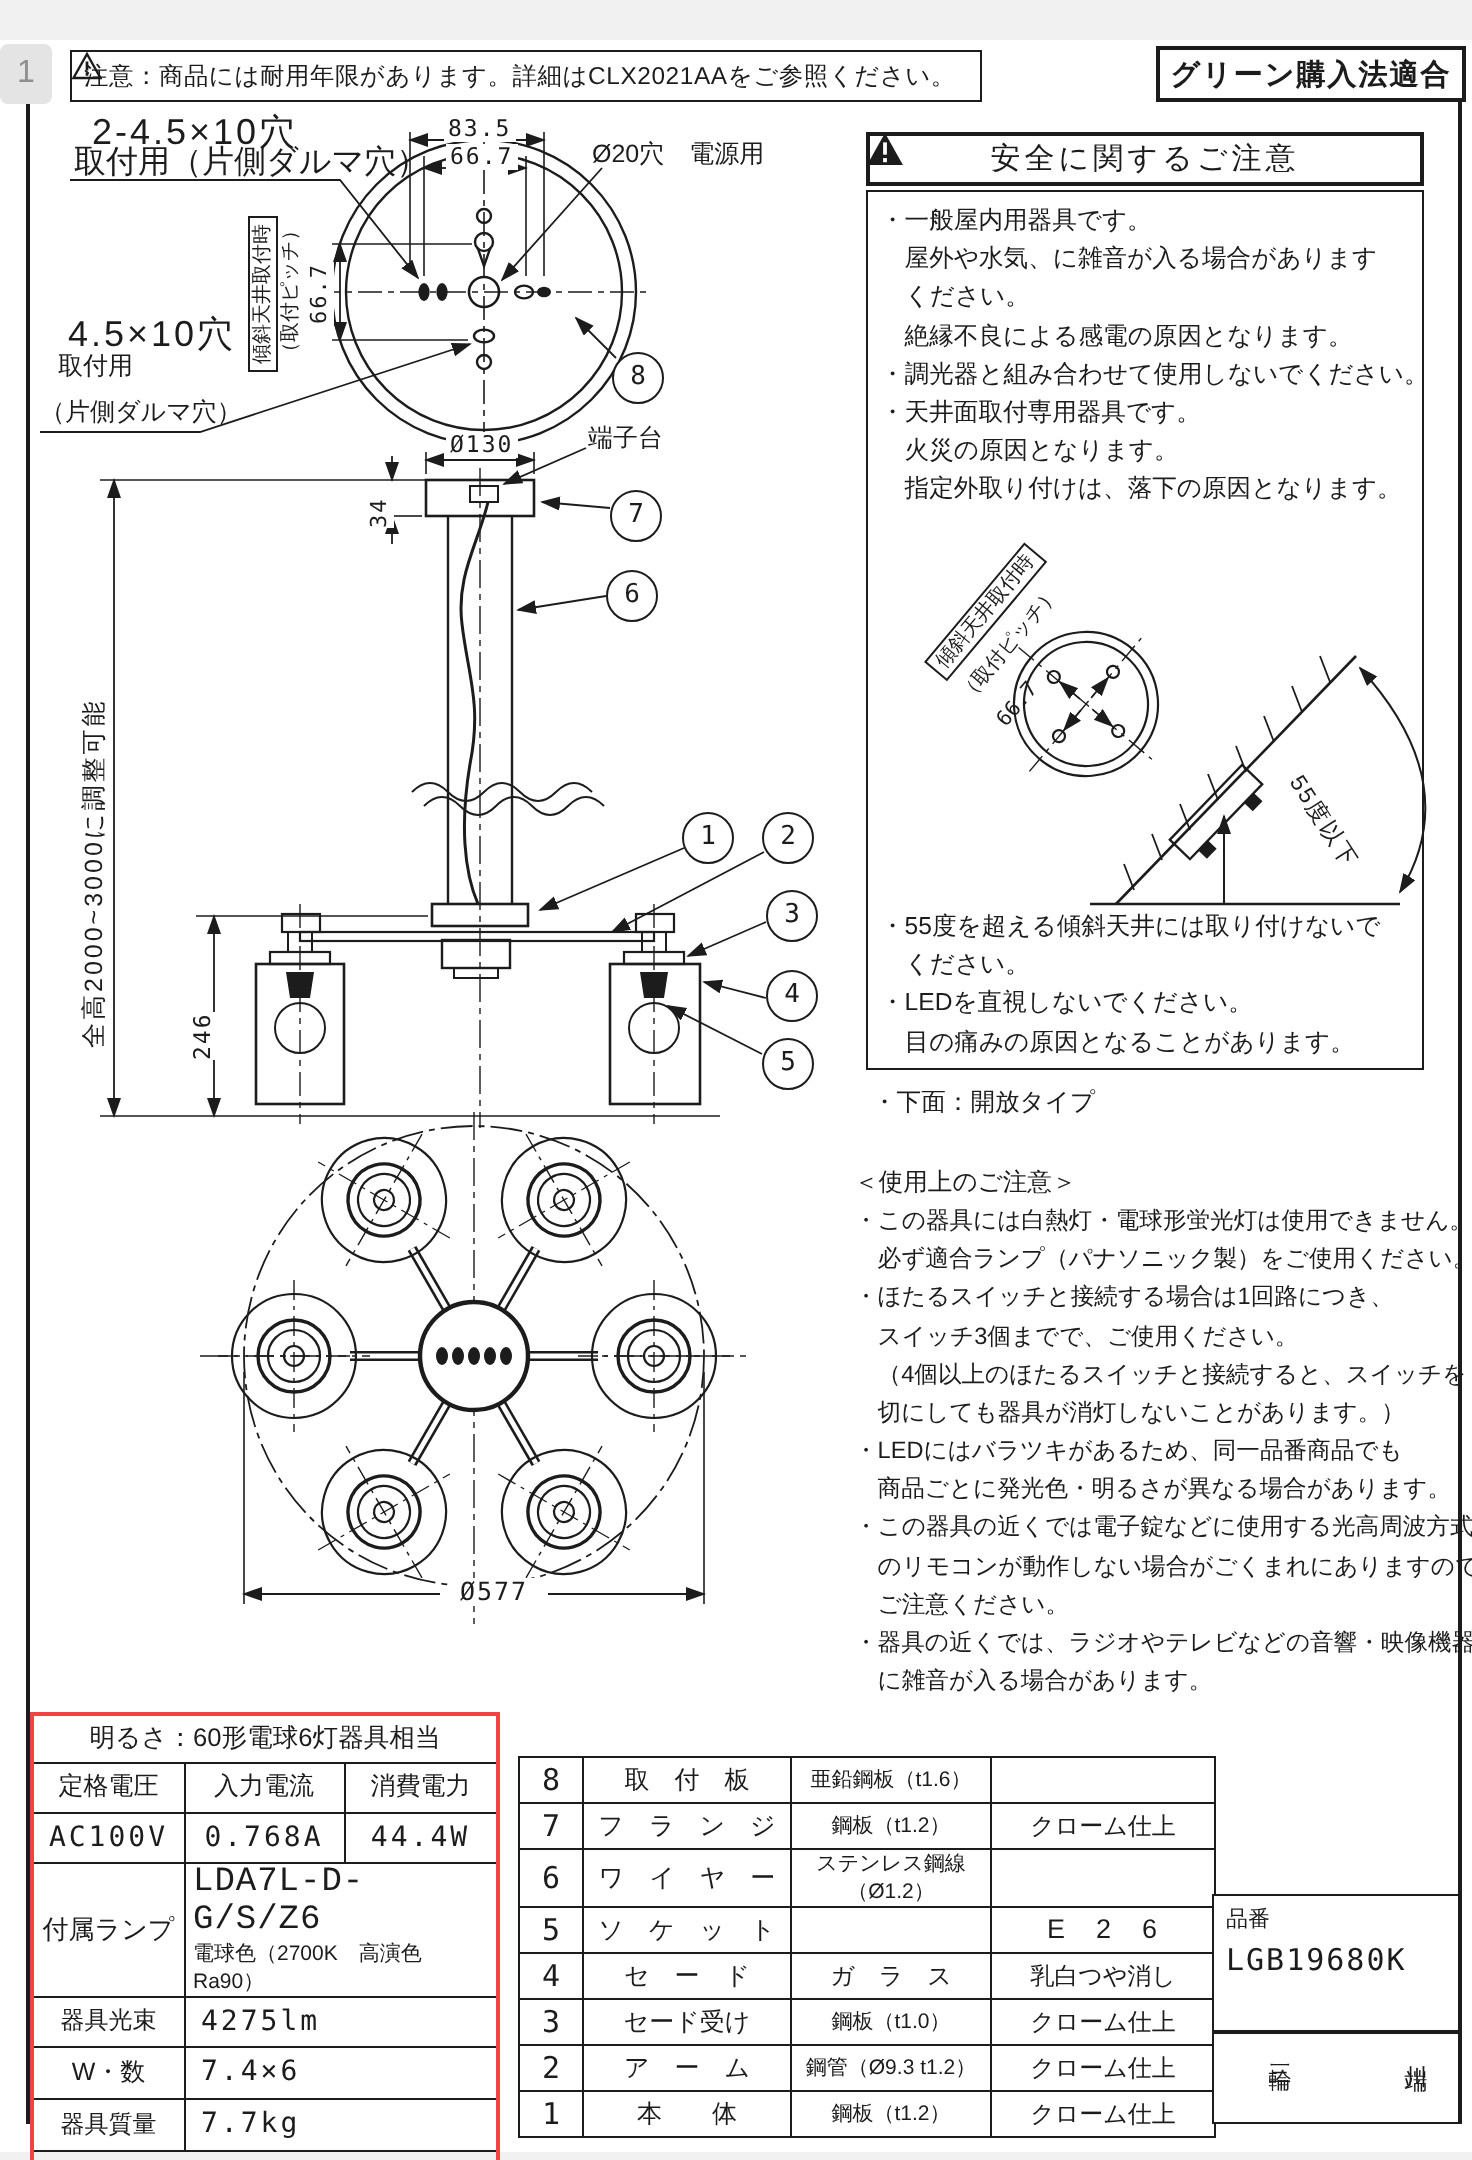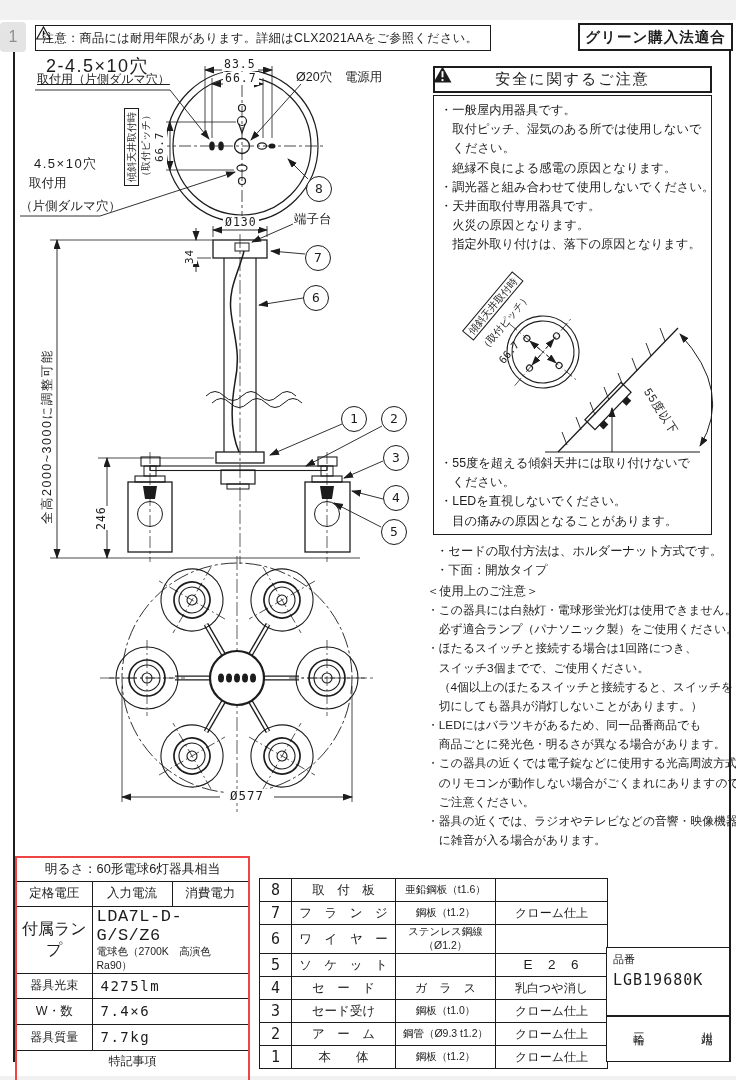--- a/index.html
+++ b/index.html
@@ -323,28 +323,28 @@
       <rect x="588" y="413" width="7" height="6" fill="#1c1c1c" stroke="none"></rect>
       <rect x="621" y="413" width="7" height="6" fill="#1c1c1c" stroke="none"></rect>
     </g>
     <line x1="612" y1="452" x2="612" y2="408" stroke-width="1" marker-end="url(#ah)"></line>
     <line x1="545" y1="452" x2="700" y2="452" stroke-width="1.2"></line>
     <path d="M680,334 Q733,392 700,446" stroke-width="1" marker-start="url(#ah)" marker-end="url(#ah)"></path>
   </g>
 </svg>
 
 <div class="lbl" style="left:46px;top:56px;font-size:18px;letter-spacing:1.5px;z-index:2;">2-4.5×10穴</div>
-<div class="lbl" style="left:37px;top:73px;font-size:12px;z-index:2;text-decoration:underline;">取付用（片側ダルマ穴）</div>
+<div class="lbl" style="left:37px;top:73px;font-size:16px;z-index:2;">取付用（片側ダルマ穴）</div>
 <div class="lbl mono" style="left:222px;top:58px;font-size:11.5px;letter-spacing:1px;background:#fff;padding:0 2px;z-index:2;">83.5</div>
 <div class="lbl mono" style="left:223px;top:72px;font-size:11.5px;letter-spacing:1px;background:#fff;padding:0 2px;z-index:2;">66.7</div>
 <div class="lbl" style="left:296px;top:70px;font-size:12.5px;z-index:2;">Ø20穴　電源用</div>
 <div class="lbl vtext" style="left:124px;top:186px;font-size:10px;border:1.1px solid #1c1c1c;padding:0 3px;line-height:13px;z-index:2;background:#fff;">傾斜天井取付時</div>
 <div class="lbl vtext" style="left:140px;top:181px;font-size:10px;line-height:12px;z-index:2;">（取付ピッチ）</div>
 <div class="lbl vtext mono" style="left:154px;top:162px;font-size:11px;letter-spacing:1px;z-index:2;background:#fff;">66.7</div>
-<div class="lbl" style="left:34px;top:157px;font-size:13px;letter-spacing:1.5px;z-index:2;">4.5×10穴</div>
+<div class="lbl" style="left:34px;top:157px;font-size:18px;letter-spacing:1.5px;z-index:2;">4.5×10穴</div>
 <div class="lbl" style="left:29px;top:176px;font-size:12.5px;z-index:2;">取付用</div>
 <div class="lbl" style="left:20px;top:199px;font-size:12.5px;z-index:2;">（片側ダルマ穴）</div>
 <div class="callout" style="left:306px;top:176px;">8</div>
 
 <div class="lbl mono" style="left:223px;top:216px;font-size:11.5px;letter-spacing:1px;background:#fff;padding:0 2px;z-index:2;">Ø130</div>
 <div class="lbl" style="left:294px;top:212px;font-size:12.5px;z-index:2;">端子台</div>
 <div class="lbl vtext mono" style="left:184px;top:264px;font-size:11px;letter-spacing:1px;background:#fff;z-index:2;">34</div>
 <div class="lbl vtext" style="left:40px;top:524px;font-size:12.5px;letter-spacing:1.5px;z-index:2;">全高2000~3000に調整可能</div>
 <div class="lbl vtext mono" style="left:95px;top:530px;font-size:11.5px;letter-spacing:1px;background:#fff;z-index:2;">246</div>
 <div class="callout" style="left:305px;top:245px;">7</div>
@@ -362,21 +362,21 @@
     <svg width="19" height="17" viewBox="0 0 20 18">
       <path d="M10 0.5 L19.5 17.5 H0.5 Z" fill="#1c1c1c"></path>
       <rect x="9" y="5.5" width="2" height="6.5" fill="#fff"></rect>
       <rect x="9" y="13.8" width="2" height="2.2" fill="#fff"></rect>
     </svg>
     <span>安全に関するご注意</span>
   </div>
   <div class="safety-body">
     <div class="safety-lines">
       <div>・一般屋内用器具です。</div>
-      <div>　取付ピッチ、湿気のある所では使用しないで</div>
+      <div>　屋外や水気、に雑音が入る場合があります</div>
       <div>　ください。</div>
       <div>　絶縁不良による感電の原因となります。</div>
       <div>・調光器と組み合わせて使用しないでください。</div>
       <div>・天井面取付専用器具です。</div>
       <div>　火災の原因となります。</div>
       <div>　指定外取り付けは、落下の原因となります。</div>
     </div>
 
     <div class="lbl" style="left:28px;top:235px;transform:rotate(-50deg);transform-origin:0 0;font-size:10px;border:1.1px solid #1c1c1c;padding:0 3px;line-height:13px;background:#fff;">傾斜天井取付時</div>
     <div class="lbl" style="left:44px;top:250px;transform:rotate(-50deg);transform-origin:0 0;font-size:10px;line-height:12px;">（取付ピッチ）</div>
@@ -385,21 +385,20 @@
     <div class="safety-lines2">
       <div>・55度を超える傾斜天井には取り付けないで</div>
       <div>　ください。</div>
       <div>・LEDを直視しないでください。</div>
       <div>　目の痛みの原因となることがあります。</div>
     </div>
   </div>
 </div>
 
 <div class="shade-notes">
-  <div>・セードの取付方法は、ホルダーナット方式です。</div>
   <div>・下面：開放タイプ</div>
 </div>
 
 <div class="usage">
   <div style="font-size:12.3px;">＜使用上のご注意＞</div>
   <div>・この器具には白熱灯・電球形蛍光灯は使用できません。</div>
   <div>　必ず適合ランプ（パナソニック製）をご使用ください。</div>
   <div>・ほたるスイッチと接続する場合は1回路につき、</div>
   <div>　スイッチ3個までで、ご使用ください。</div>
   <div>　（4個以上のほたるスイッチと接続すると、スイッチを</div>
@@ -422,22 +421,27 @@
       </colgroup>
     <tbody>
         <tr style="height:24px;">
           <td colspan="3" style="font-size:12.8px;">明るさ：60形電球6灯器具相当</td>
         </tr>
     <tr style="height:25px;">
       <td>定格電圧</td>
       <td>入力電流</td>
       <td>消費電力</td>
     </tr>
+    <tr style="height:25px;">
+      <td class="spec-val">AC100V</td>
+      <td class="spec-val">0.768A</td>
+      <td class="spec-val">44.4W</td>
+    </tr>
     <tr style="height:50px;">
-      <td style="font-size:16px;">付属ランプ</td>
+      <td style="font-size:13px;">付属ランプ</td>
       <td colspan="2" style="text-align:left;padding-left:4px;">
         <div class="mono" style="font-size:17px;letter-spacing:0.5px;font-family:Liberation Mono, monospace;">LDA7L-D-G/S/Z6</div>
         <div style="font-size:10.5px;">電球色（2700K　高演色Ra90）</div>
       </td>
     </tr>
     <tr style="height:25px;">
       <td style="font-size:12px;">器具光束</td>
       <td colspan="2" class="spec-val" style="text-align:left;padding-left:8px;">4275lm</td>
     </tr>
     <tr style="height:26px;">

